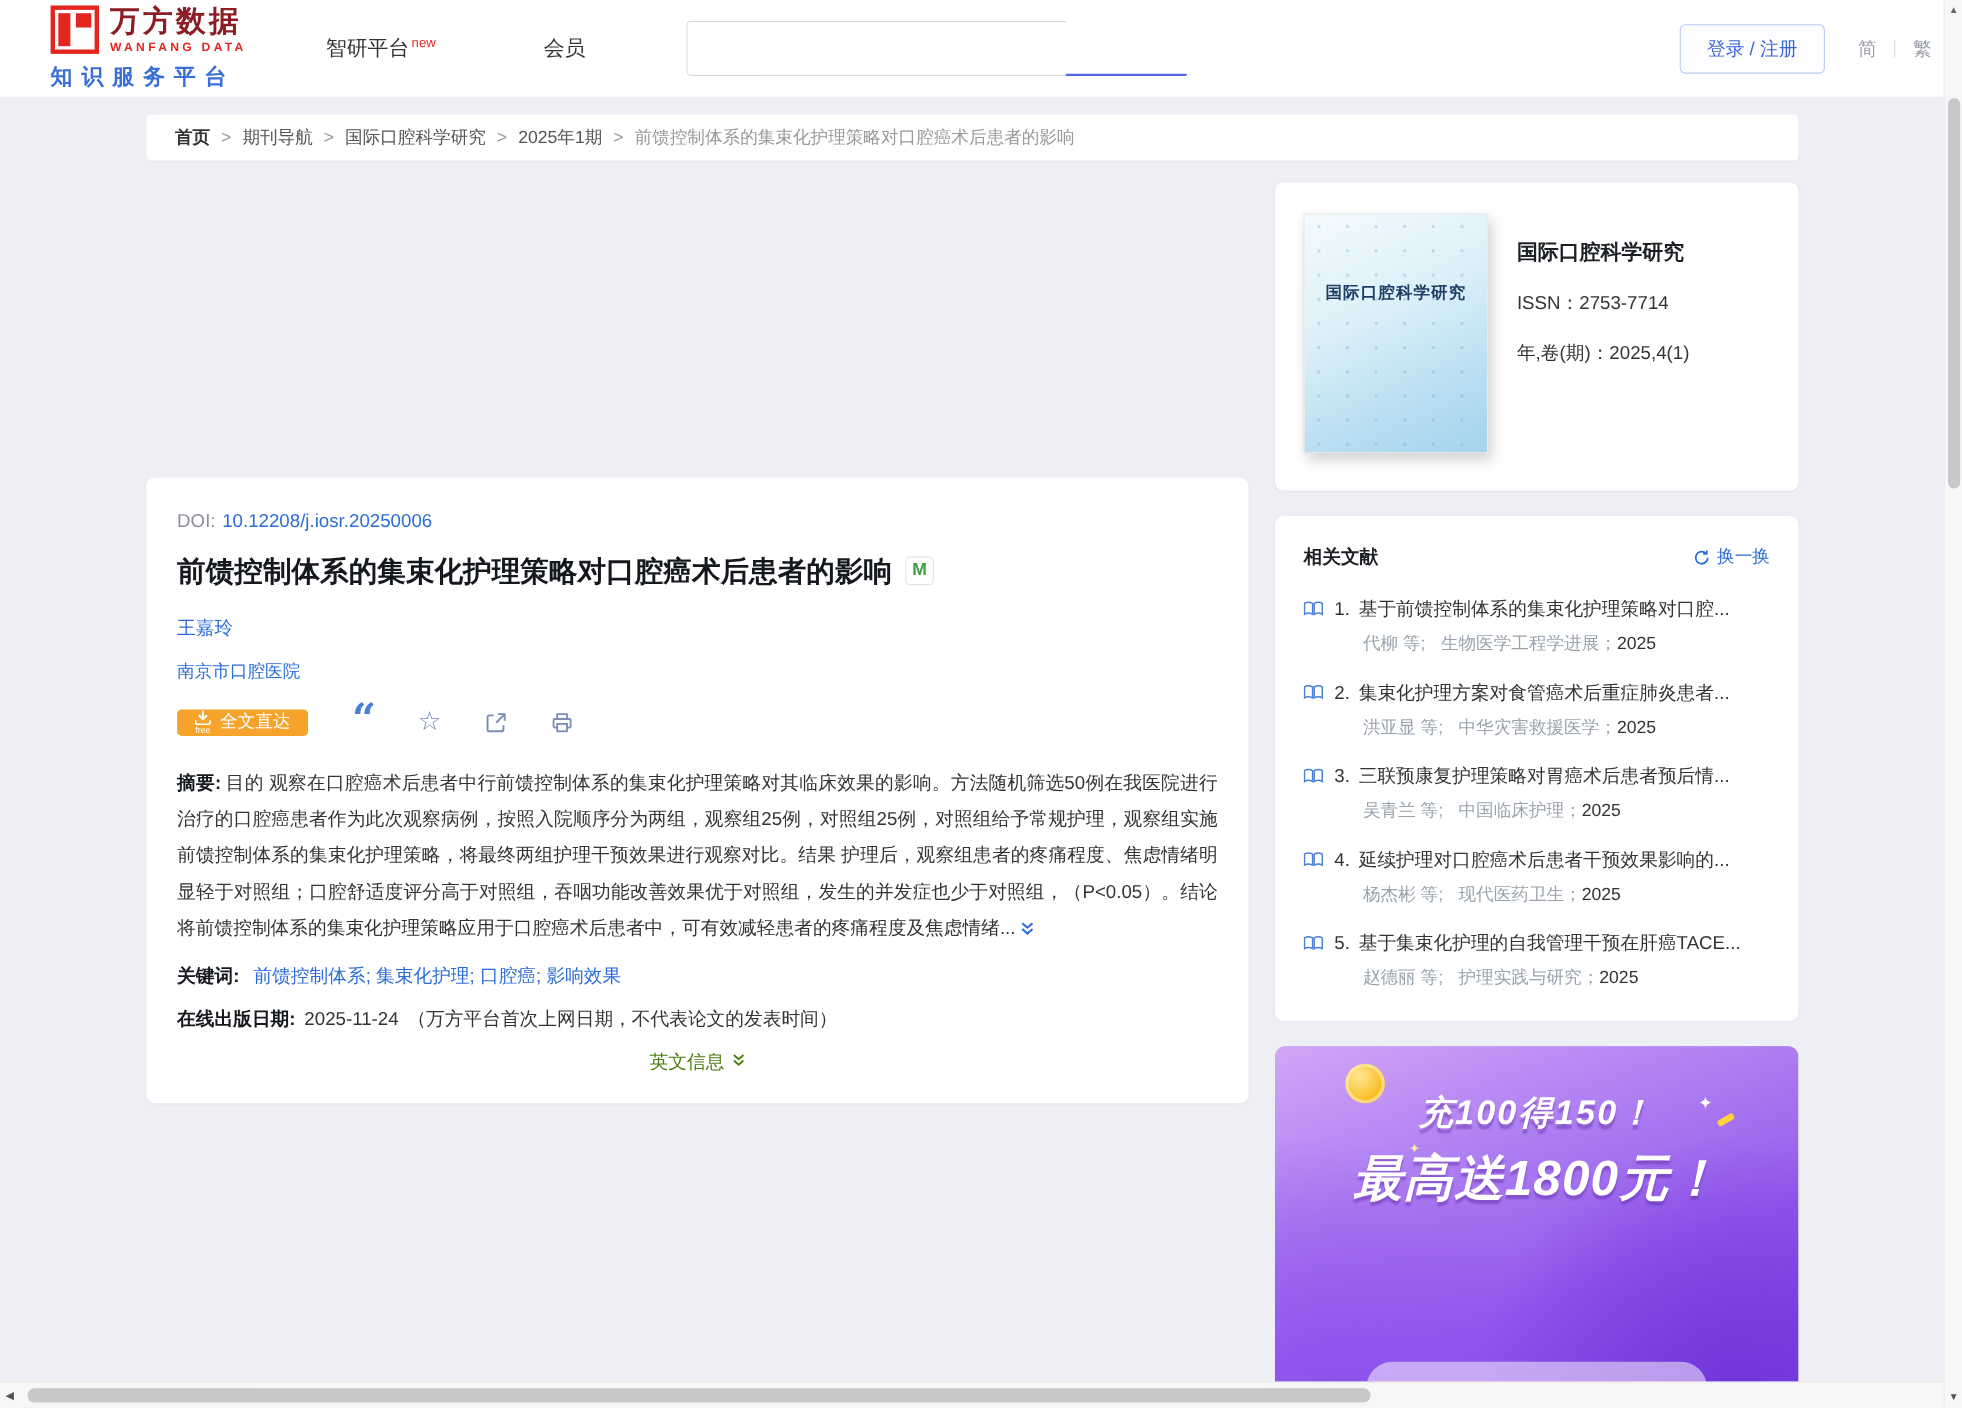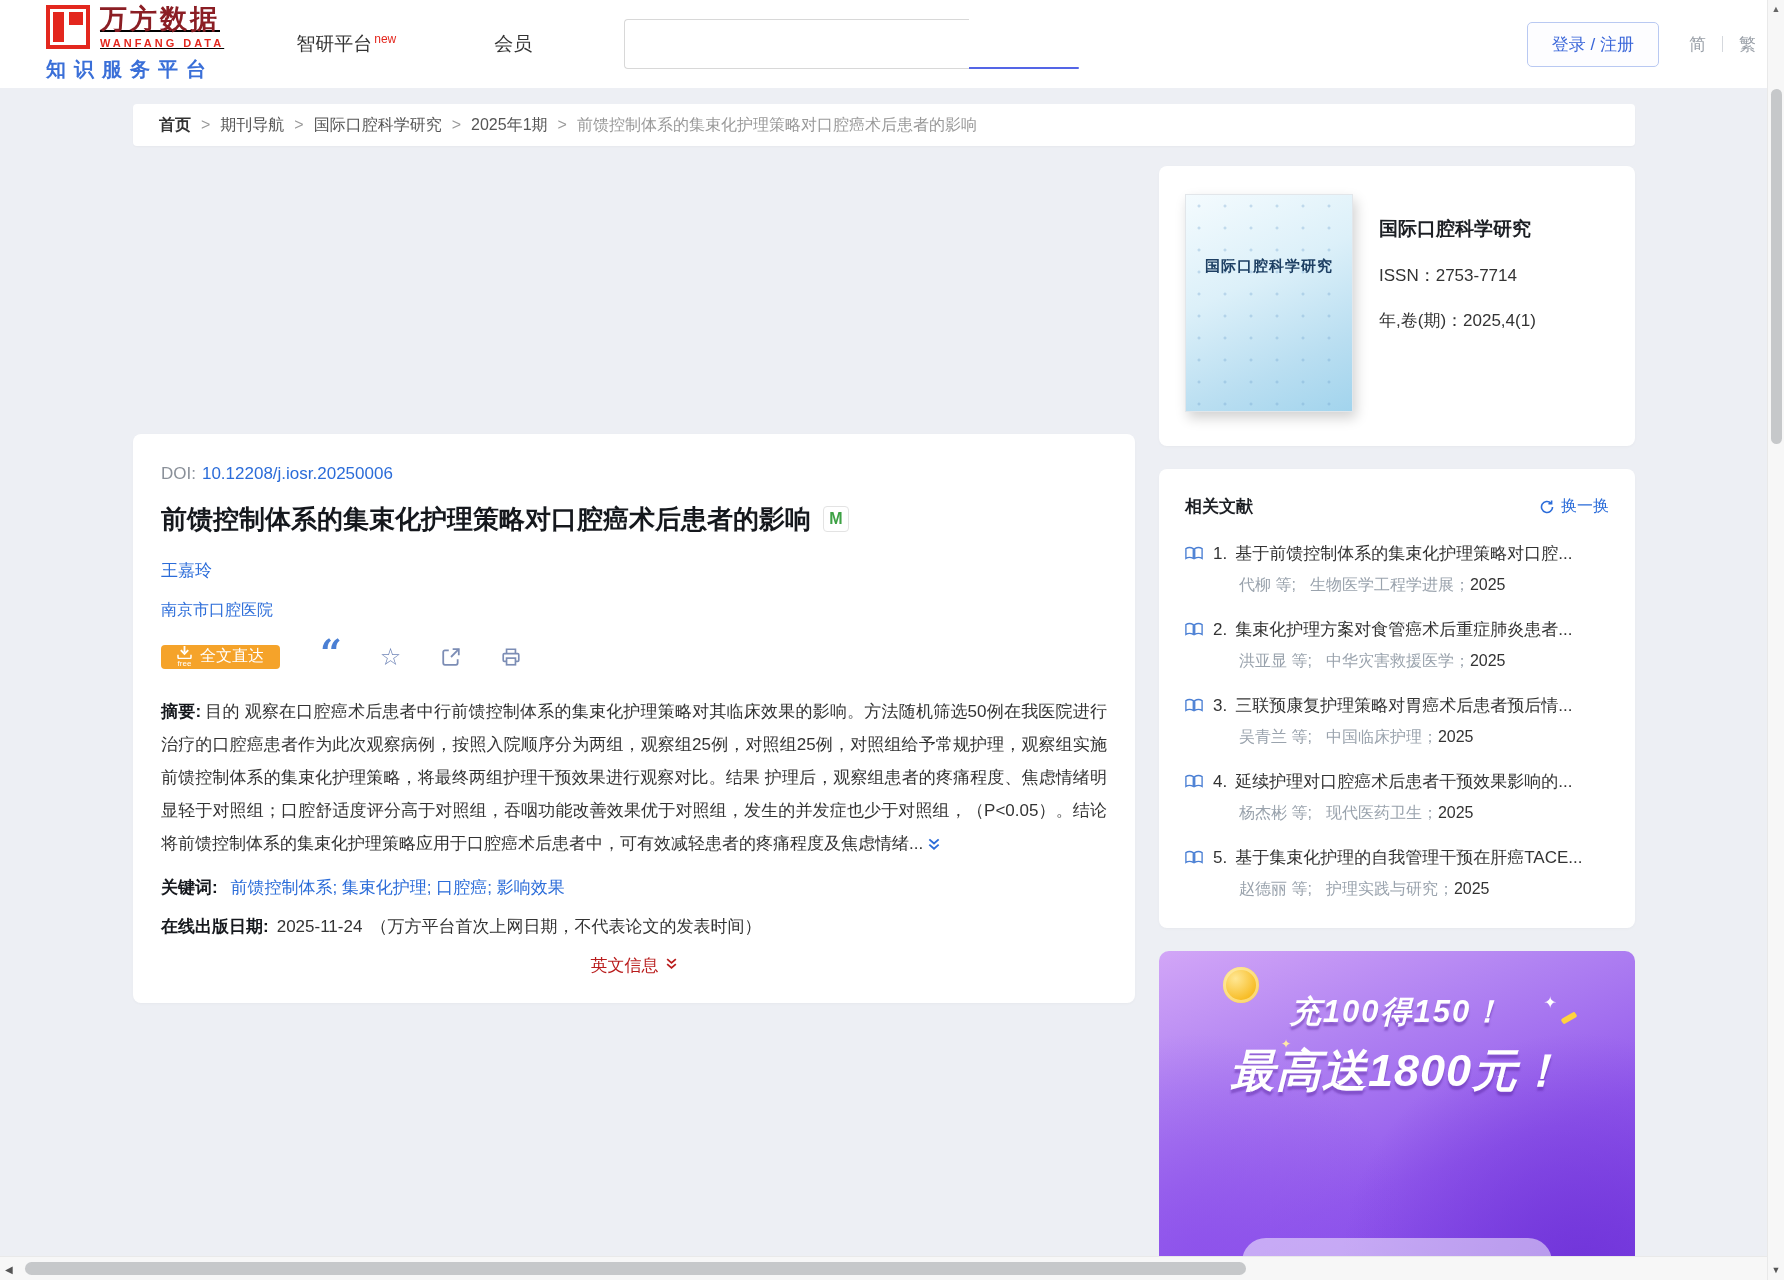--- a/index.html
+++ b/index.html
@@ -3,21 +3,21 @@
 <meta charset="utf-8">
 <style>
   * { margin:0; padding:0; box-sizing:border-box; }
   html,body { width:1784px; height:1280px; overflow:hidden; }
   body { background:#edeff4; font-family:"Liberation Sans","DejaVu Sans",sans-serif; position:relative; }
   a { text-decoration:none; }
 
   
   .header { height:88px; background:#fff; display:flex; align-items:center; padding:0 28px 0 46px; }
   .logo { display:flex; flex-direction:column; cursor:pointer; }
-  .logo-row { display:flex; align-items:center; gap:10px;text-decoration:underline; }
+  .logo-row { display:flex; align-items:center; gap:10px; }
   .logo-icon { width:44px; height:44px; border:4px solid #e3271e; position:relative; background:#fff; flex:none; }
   .logo-icon::before { content:""; position:absolute; left:3px; top:3px; bottom:3px; width:11px; background:#e3271e; }
   .logo-icon::after { content:""; position:absolute; right:3px; top:3px; width:14px; height:13px; background:#e3271e; }
   .brand { font-size:27px; font-weight:900; color:#8b1e24; letter-spacing:3px; line-height:1; }
   .brand-en { font-size:11px; font-weight:700; color:#e3271e; letter-spacing:3px; margin-top:4px; }
   .tagline { margin-top:7px; font-size:20px; font-weight:600; color:#3a6fd8; letter-spacing:8px; white-space:nowrap; }
   .nav { display:flex; gap:98px; margin-left:72px; font-size:19px; color:#333; }
   .nav-item { cursor:pointer; white-space:nowrap; }
   .nav-badge { color:#e3271e; font-size:12px; margin-left:2px; }
   .search { display:flex; margin-left:92px; height:50px; }
@@ -59,21 +59,21 @@
   .abstract { margin-top:26px; font-size:17px; line-height:33px; color:#333; text-align:justify; }
   .abs-label { color:#15181d; margin-right:4px; }
   .expand-icon { color:#2b6cd9; margin-left:4px; display:inline-block; vertical-align:-2px; cursor:pointer; }
   .kw-line { margin-top:14px; font-size:17px; color:#15181d; }
   .kw-line b { margin-right:8px; }
   .kw { color:#2b6cd9; cursor:pointer; }
   .kw:not(:last-child)::after { content:"; "; }
   .pub-line { margin-top:16px; font-size:17px; color:#333; }
   .pub-line b { color:#15181d; margin-right:8px; }
   .pub-date { margin-right:8px; }
-  .english-toggle { margin-top:16px; display:flex; justify-content:center; align-items:center; gap:6px; color:#b91c1c; font-size:17px; cursor:pointer; }
+  .english-toggle { margin-top:16px; display:flex; justify-content:center; align-items:center; gap:6px; color:#4d7c0f; font-size:17px; cursor:pointer; }
 
   
   .sidebar { width:476px; display:flex; flex-direction:column; gap:23px; }
   .journal-card { background:#fff; border-radius:8px; padding:28px 26px 34px; display:flex; box-shadow:0 1px 3px rgba(0,0,0,.03); }
   .cover { width:168px; height:218px; flex:none; position:relative; cursor:pointer;
     background:linear-gradient(155deg,#f4fbfe 0%,#dcf0f9 40%,#b9def1 75%,#a2d4ed 100%);
     border:1px solid #e2e6ea; box-shadow:3px 6px 12px rgba(0,0,0,.18); }
   .cover::before { content:""; position:absolute; inset:0; background-image:radial-gradient(circle, rgba(110,160,205,.55) 1.2px, transparent 1.8px); background-size:26px 22px; opacity:.6; }
   .cover-title { position:absolute; top:62px; left:0; right:0; text-align:center; font-size:15px; font-weight:700; color:#1d3f63; letter-spacing:1px; }
   .j-info { margin-left:26px; padding-top:22px; }

